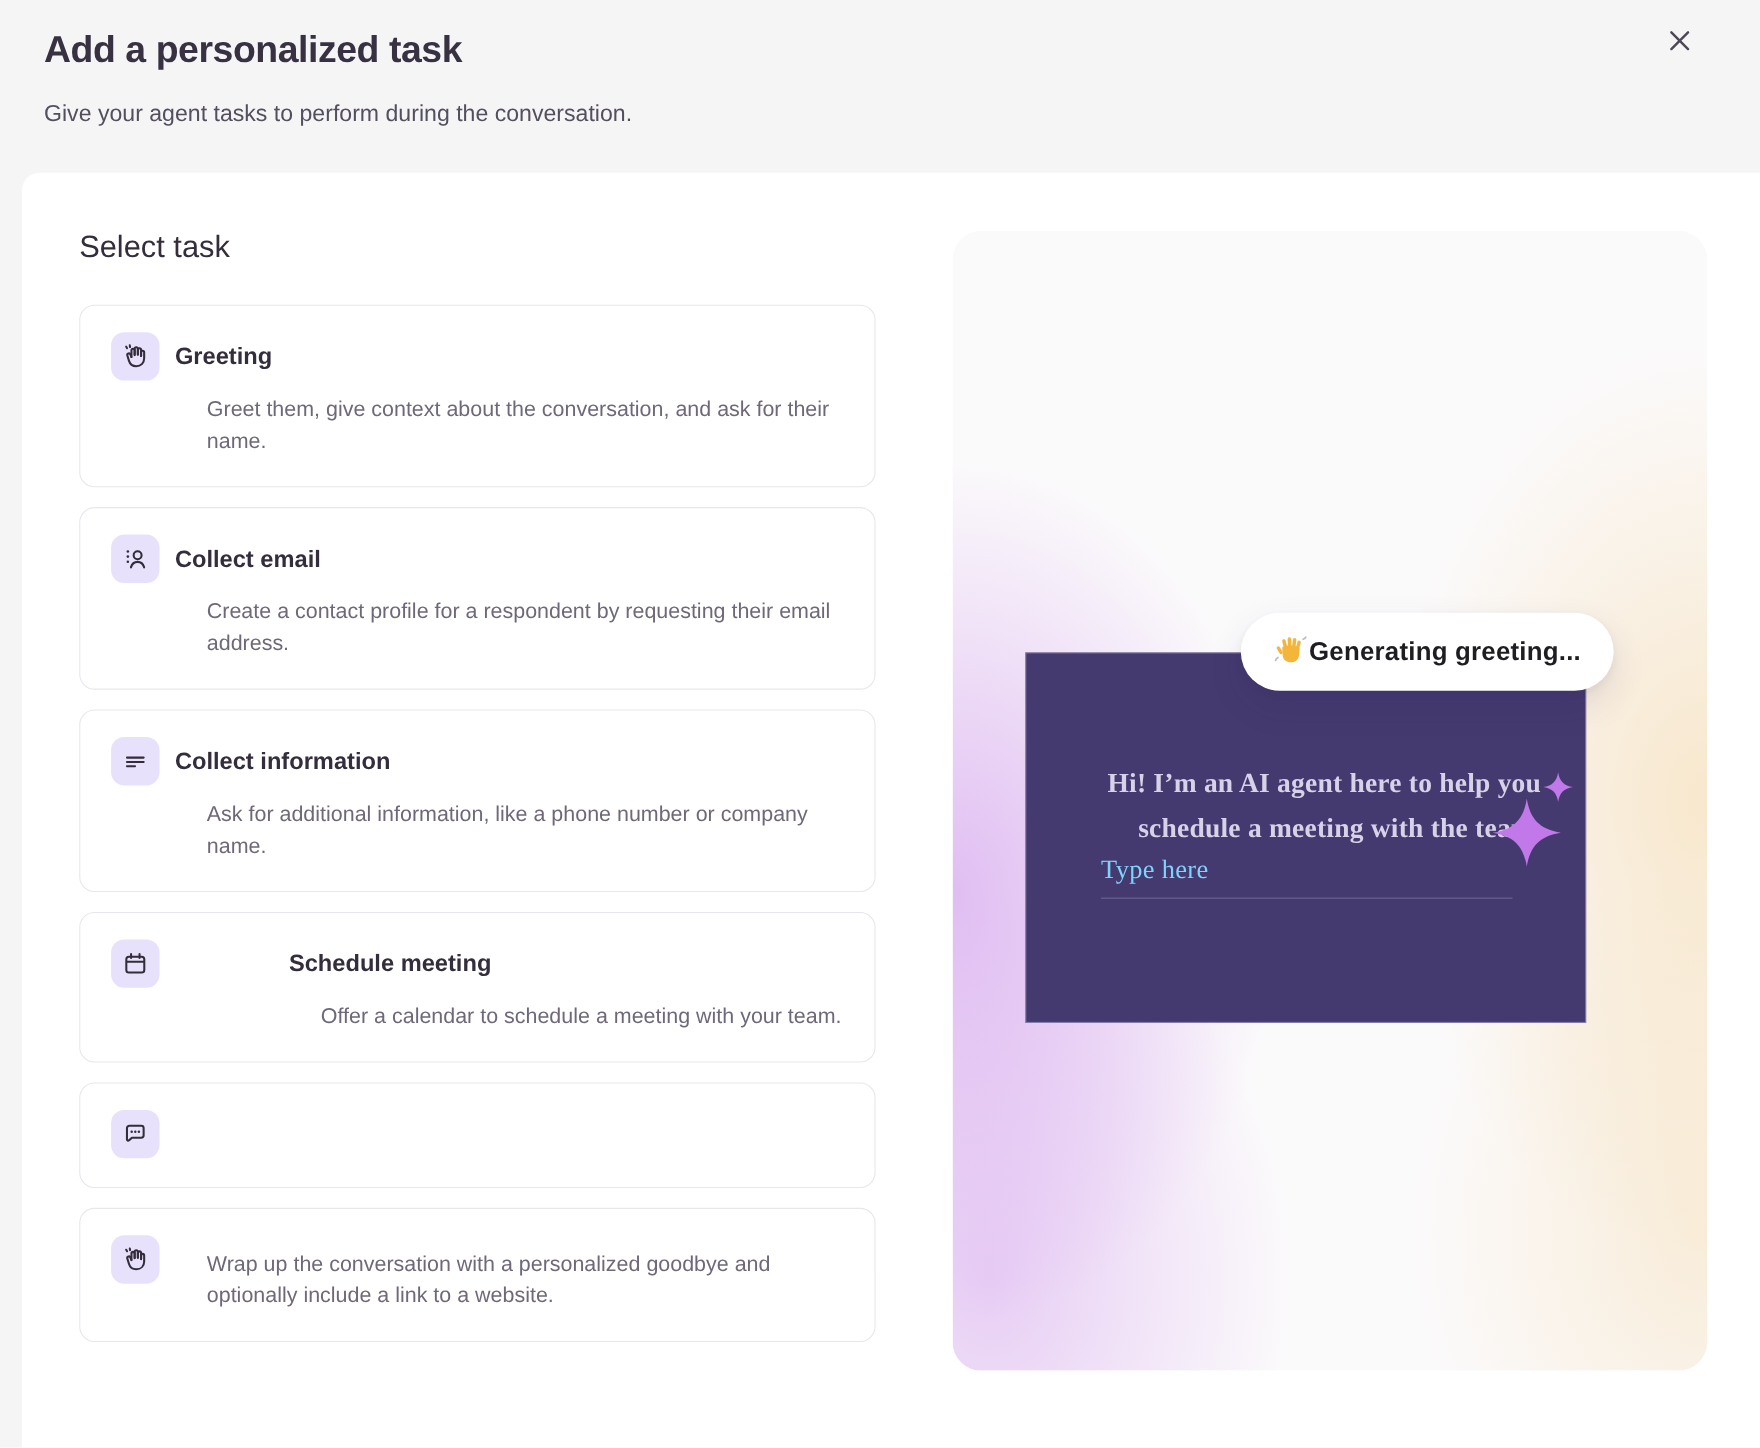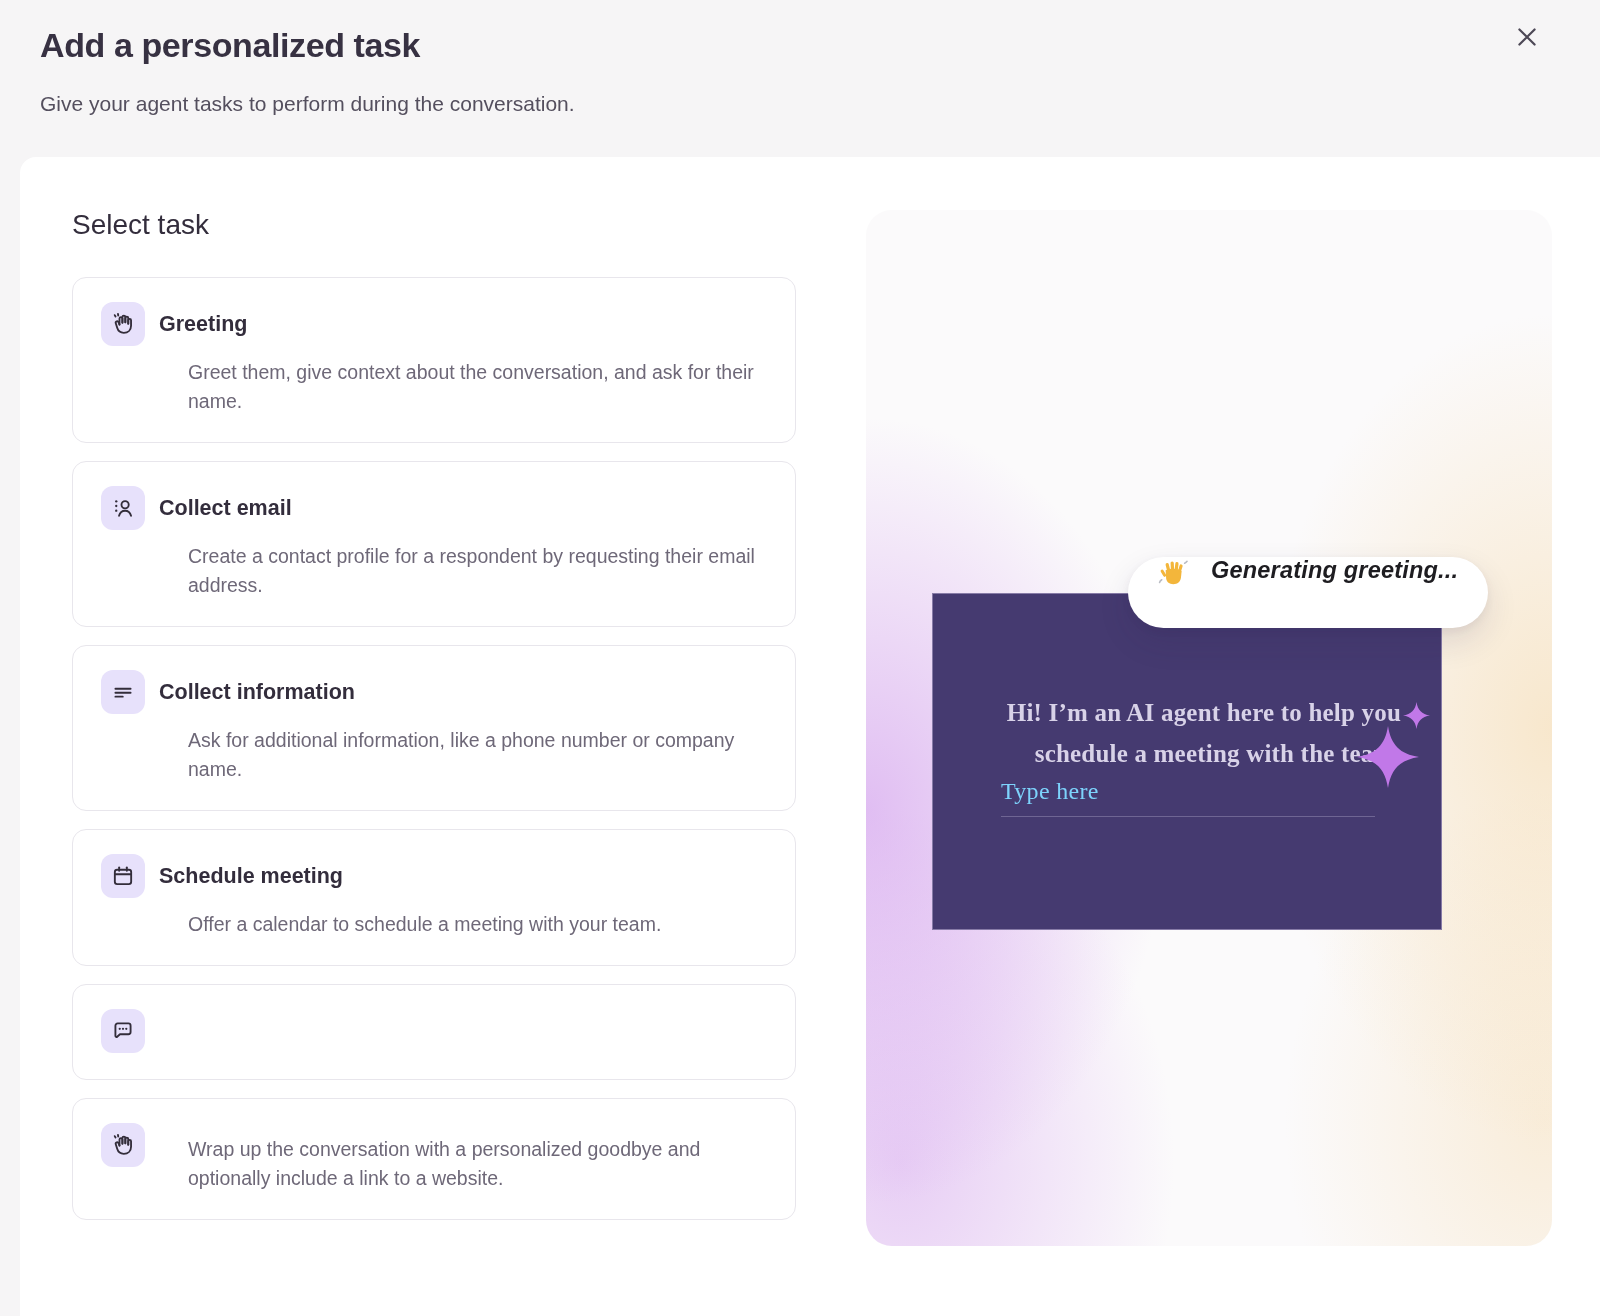--- a/index.html
+++ b/index.html
@@ -35,21 +35,21 @@
     font-size:28px; font-weight:400; color:#332d3c;
   }
   
   .task-list {
     position:absolute; left:72px; top:277px; width:724px;
     display:flex; flex-direction:column; gap:18px;
   }
   .task-card {
     background:#fff; border:1px solid #e8e6ec; border-radius:14px;
     padding:24px 30px 26px 28px;
-    display:flex; align-items:flex-start; cursor:pointer;
+    display:flex; align-items:flex-start; cursor:pointer;justify-content:space-between;
   }
   .task-icon {
     width:44px; height:44px; border-radius:12px; background:#e7e1fb;
     display:flex; align-items:center; justify-content:center; flex:none;
   }
   .task-icon svg { width:28px; height:28px; }
   .task-text { margin-left:14px; }
   .task-title {
     font-size:21.5px; font-weight:600; color:#332d3c;
     line-height:44px;
@@ -85,24 +85,23 @@
     font-size:24px; color:#7dd3fc; letter-spacing:0.3px;
   }
   .chat-input-line {
     position:absolute; left:68px; top:222px; width:374px; height:1px;
     background:#6f6593;
   }
   .sparkle-big  { position:absolute; left:424px; top:132px; width:62px; height:62px; }
   .sparkle-small{ position:absolute; left:470px; top:108px; width:27px; height:27px; }
   .status-pill {
     position:absolute; left:262px; top:347px; height:71px;
-    display:flex; align-items:flex-start; gap:22px; padding:0 30px;
+    display:flex; align-items:center; gap:1px; padding:0 30px;
     background:#ffffff; border-radius:36px;
     box-shadow:0 14px 32px rgba(45,32,70,0.12), 0 3px 8px rgba(45,32,70,0.06);
-    font-style:italic;
   }
   .status-pill svg { width:31px; height:31px; }
   .status-pill .pill-label {
     font-size:23.5px; font-weight:700; color:#1e1d21; letter-spacing:0.2px;
     white-space:nowrap;
   }
 </style>
 </head>
 <body>
 

